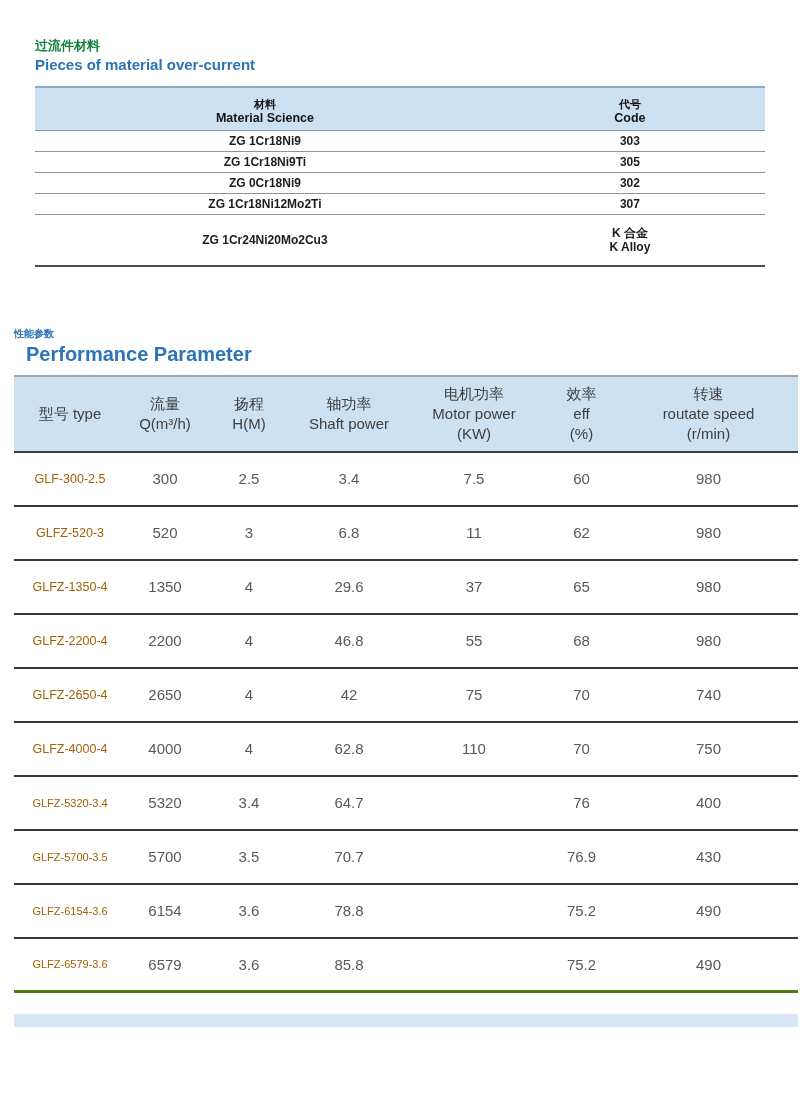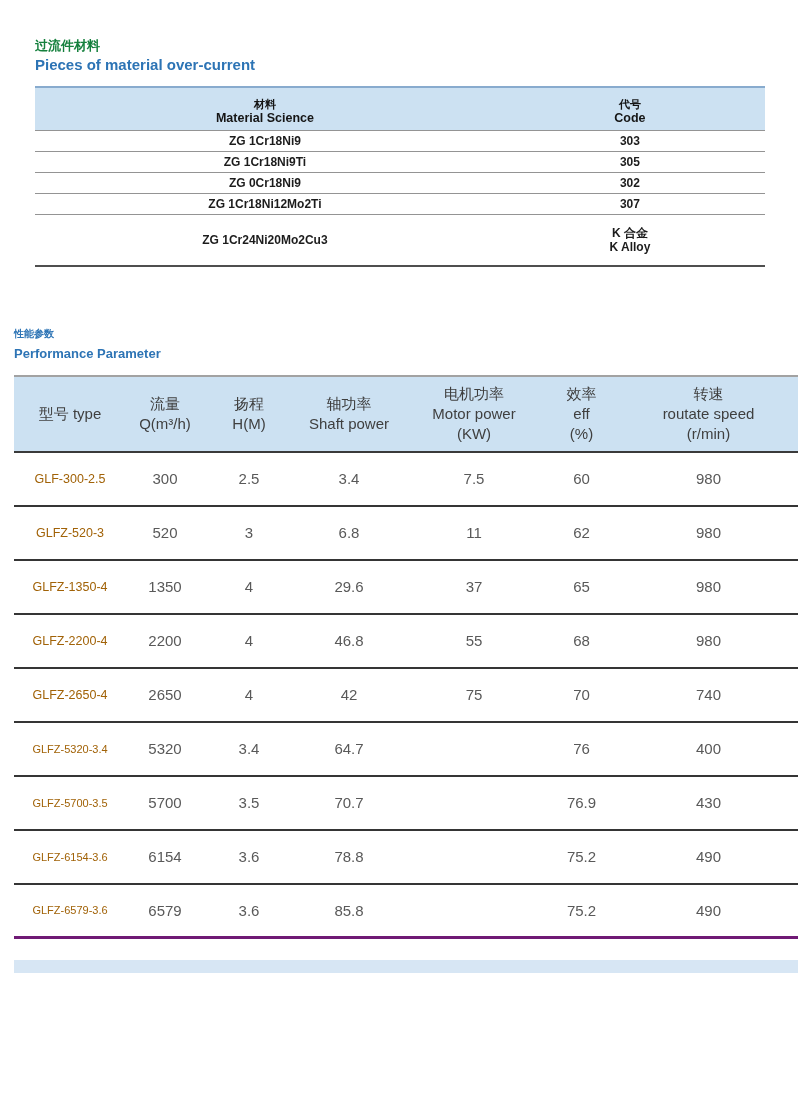--- a/index.html
+++ b/index.html
@@ -30,41 +30,41 @@
     text-align: center; vertical-align: middle;
     height: 21px;
     font-size: 12px; font-weight: 600; color: #1c1c1c;
     border-bottom: 1.5px solid #949494;
   }
   .t1 tbody tr:last-child td { border-bottom: 2px solid #4f4f4f; height: 51px; }
   .t1 .code-line { font-size: 12px; line-height: 14px; }
   
   .sec2 { margin-left: 14px; width: 784px; margin-top: 58px; }
   .title-zh2 { color: #2d74b5; font-size: 10px; line-height: 17px; font-weight: 600; margin: 0; }
-  .title-en2 { color: #2d74b5; font-size: 13px; line-height: 20px; font-weight: 700; margin: 2px 0 0 0; }
+  .title-en2 { color: #2d74b5; font-size: 20px; line-height: 20px; font-weight: 700; margin: 2px 0 0 12px; }
   .t2 { width: 784px; margin-top: 11px; }
   .t2 thead th {
     background: #cce1f2;
     border-top: 2px solid #a2a2a2;
     border-bottom: 2px solid #3a3a3a;
     height: 76px;
     vertical-align: middle;
     font-weight: 400; color: #3f3f3f;
   }
   .t2 .hl { font-size: 15px; line-height: 20px; }
   .t2 tbody td {
     text-align: center; vertical-align: middle;
     height: 54px;
     font-size: 15px; color: #595959;
     border-bottom: 2px solid #353535;
     background: #ffffff;
   }
   .t2 tbody td.model { font-size: 12.5px; color: #a16207; }
   .t2 tbody tr.small td.model { font-size: 11px; }
-  .t2 tbody tr:last-child td { border-bottom: 3px solid #701a75; }
+  .t2 tbody tr:last-child td { border-bottom: 3px solid #4d7c0f; }
   
   .bottom-strip { margin: 21px 0 0 14px; width: 784px; height: 13px; background: #d7e6f4; }
 </style>
 </head>
 <body>
 
 <div class="sec1">
   <h2 class="title-zh1">过流件材料</h2>
   <h3 class="title-en1">Pieces of material over-current</h3>
   <table class="t1">
@@ -198,20 +198,29 @@
       </tr>
       <tr>
         <td class="model">GLFZ-2650-4</td>
         <td>2650</td>
         <td>4</td>
         <td>42</td>
         <td>75</td>
         <td>70</td>
         <td>740</td>
       </tr>
+      <tr>
+        <td class="model">GLFZ-4000-4</td>
+        <td>4000</td>
+        <td>4</td>
+        <td>62.8</td>
+        <td>110</td>
+        <td>70</td>
+        <td>750</td>
+      </tr>
       <tr class="small">
         <td class="model">GLFZ-5320-3.4</td>
         <td>5320</td>
         <td>3.4</td>
         <td>64.7</td>
         <td></td>
         <td>76</td>
         <td>400</td>
       </tr>
       <tr class="small">

